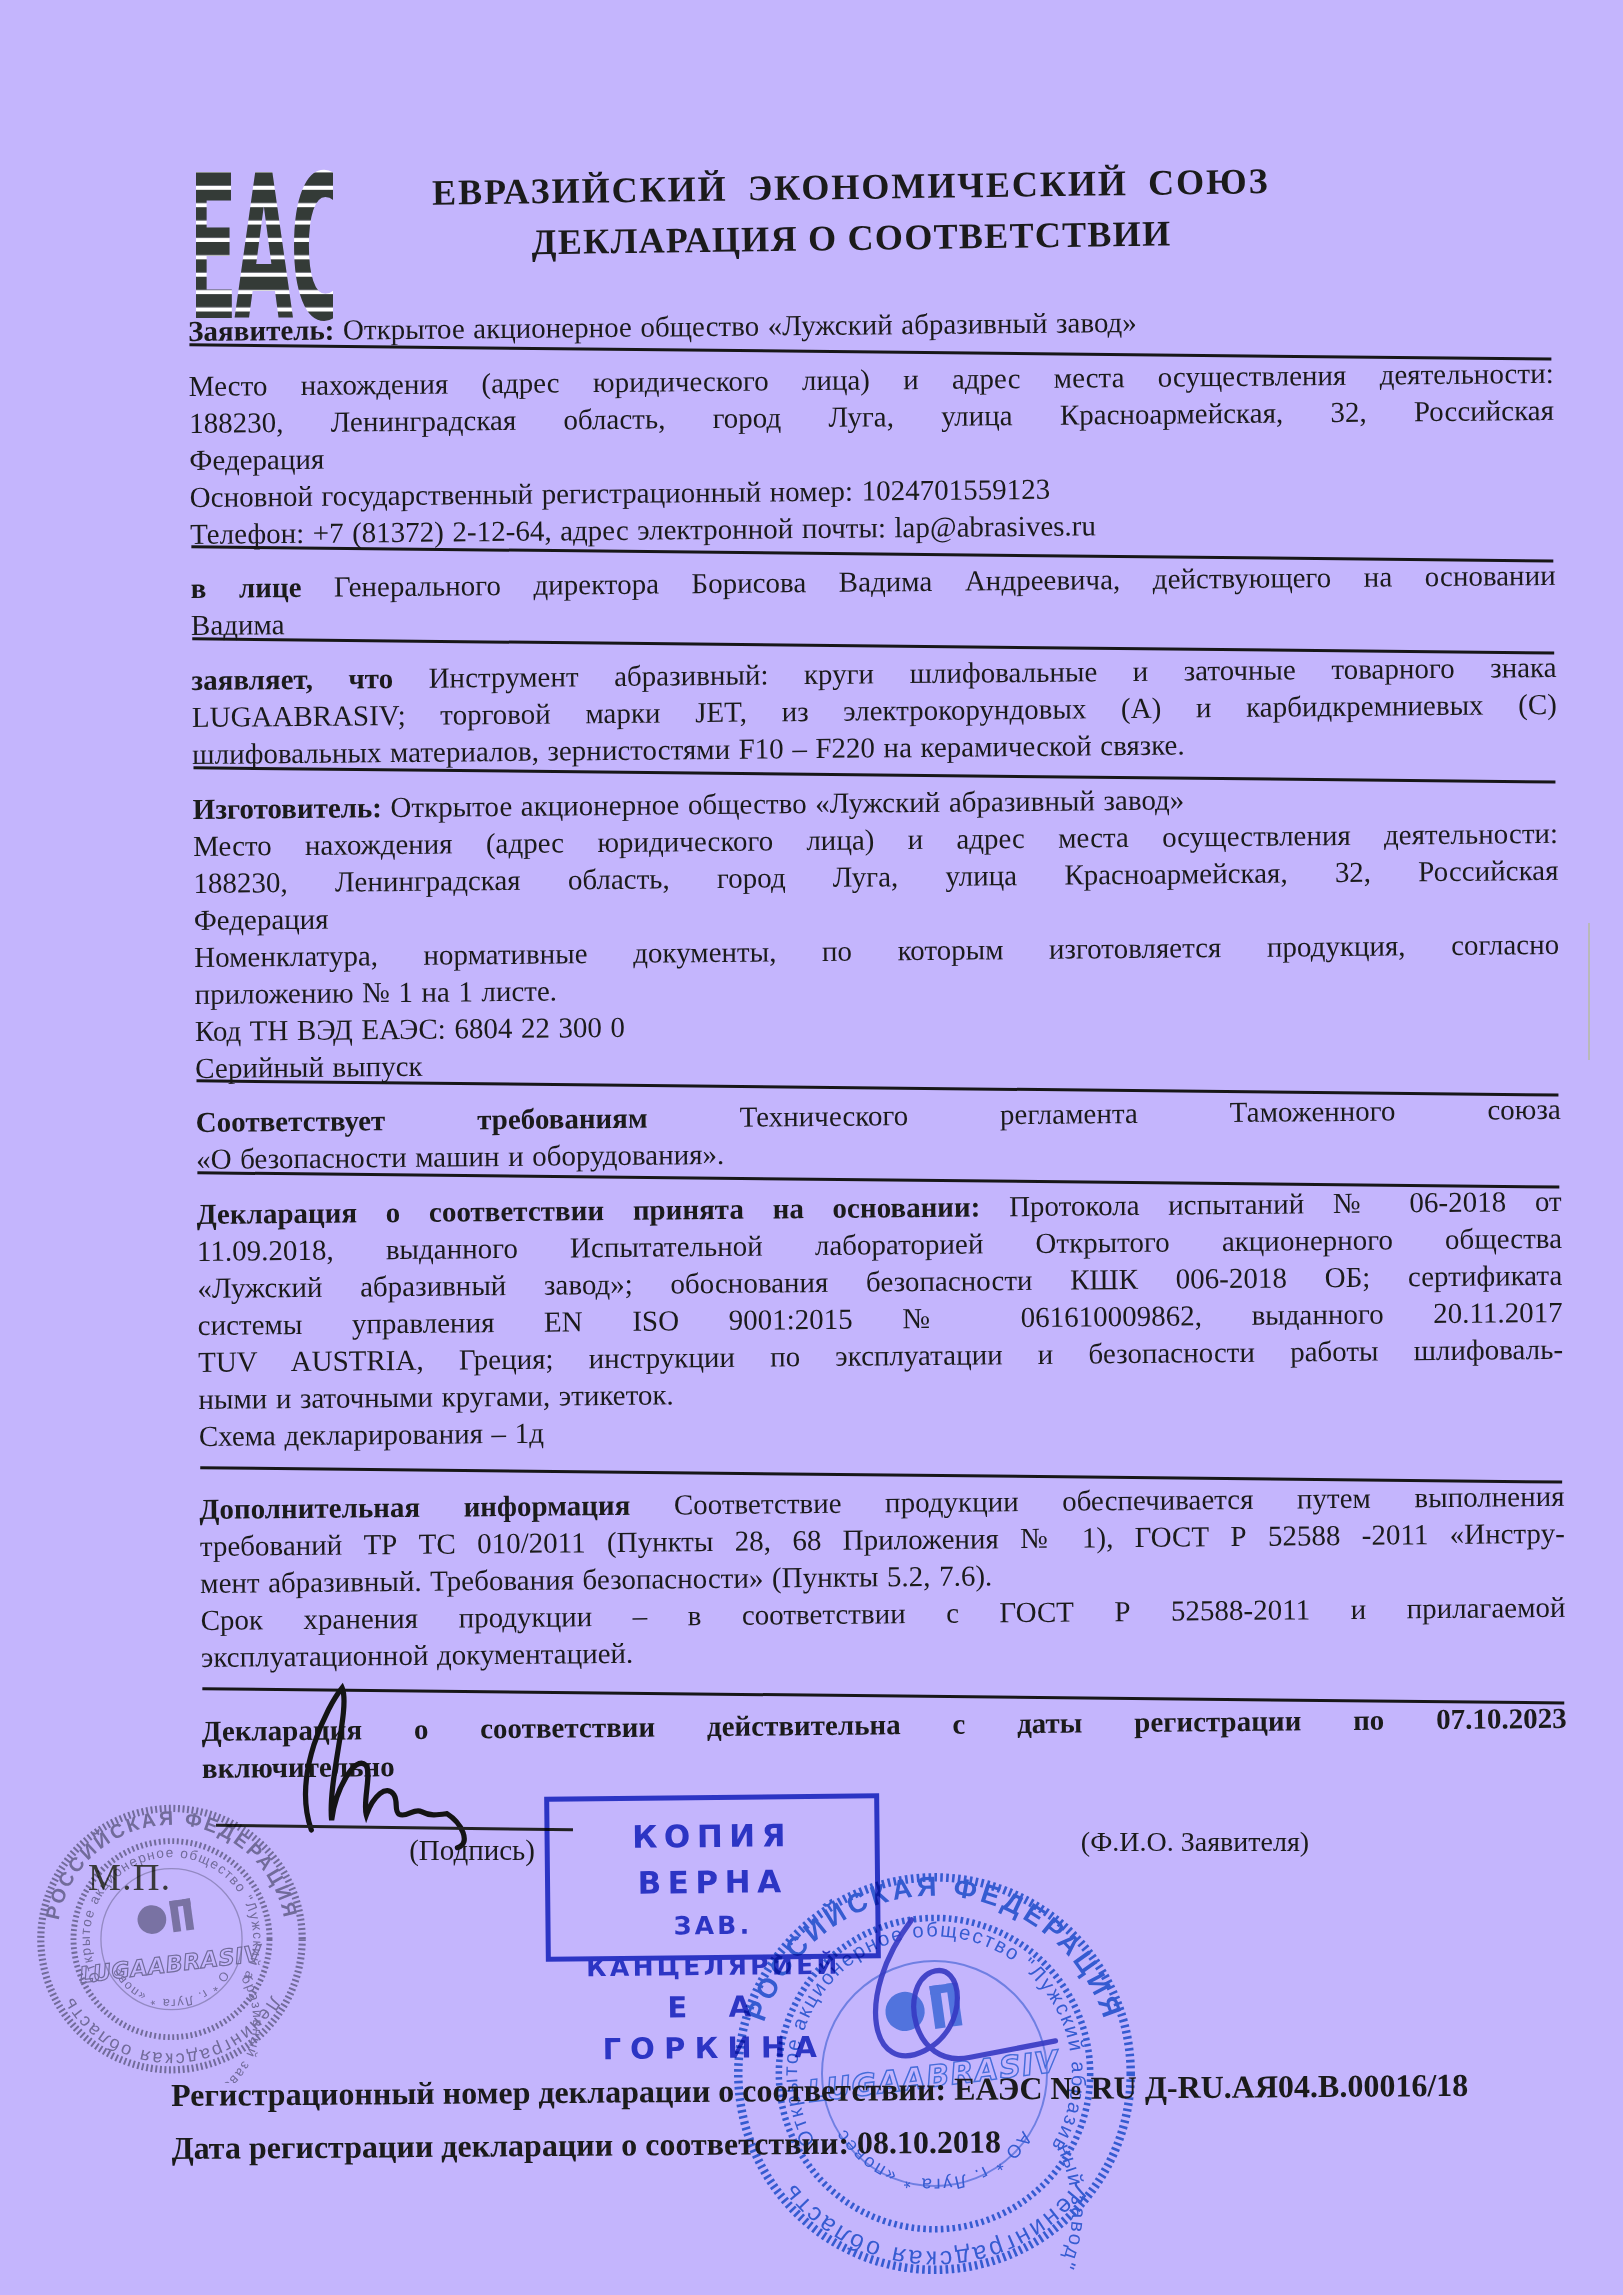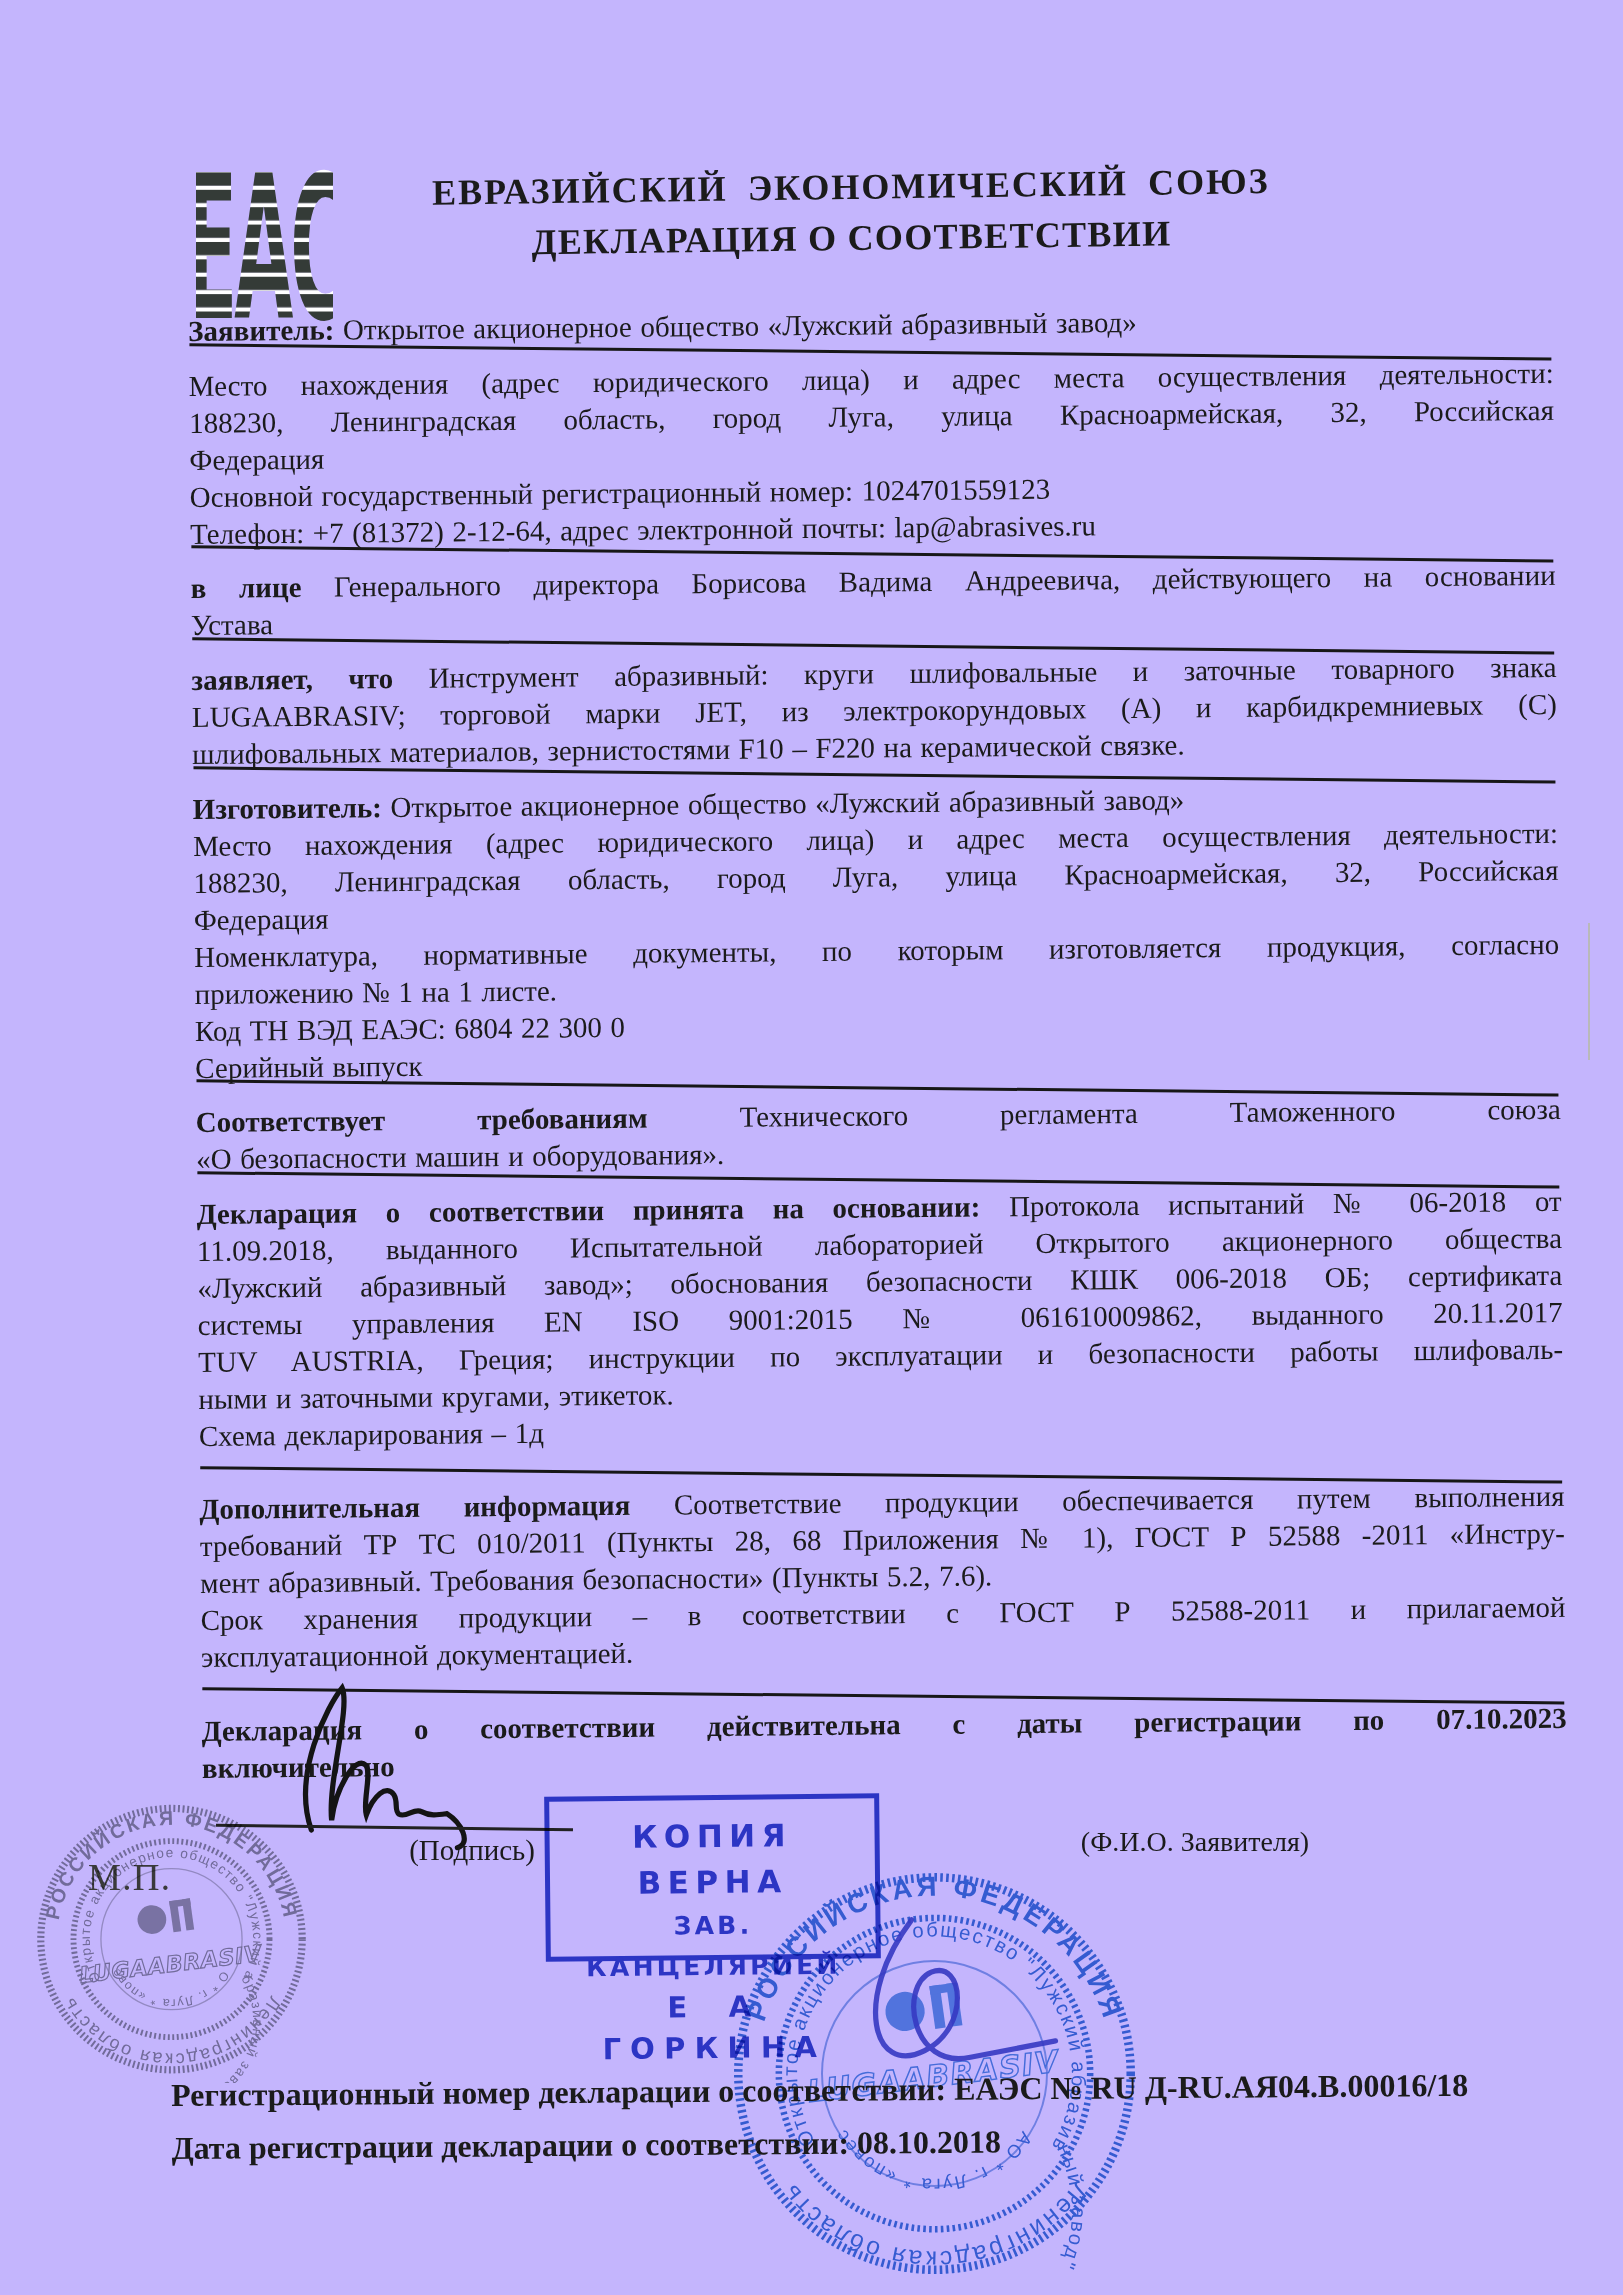--- a/index.html
+++ b/index.html
@@ -75,21 +75,21 @@
   <div class="body">
     <div class="ln"><b>Заявитель:</b><span> Открытое акционерное общество «Лужский абразивный завод»</span></div>
     <div class="rule"></div>
     <div class="ln j"><span>Место нахождения (адрес юридического лица) и адрес места осуществления деятельности:</span></div>
     <div class="ln j"><span>188230, Ленинградская область, город Луга, улица Красноармейская, 32, Российская</span></div>
     <div class="ln"><span>Федерация</span></div>
     <div class="ln"><span>Основной государственный  регистрационный номер: 1024701559123</span></div>
     <div class="ln"><span>Телефон: +7  (81372)  2-12-64,  адрес электронной почты: lap@abrasives.ru</span></div>
     <div class="rule"></div>
     <div class="ln j"><b>в лице</b><span> Генерального директора Борисова Вадима Андреевича, действующего на основании</span></div>
-    <div class="ln"><span>Устава</span></div>
+    <div class="ln"><span>Вадима</span></div>
     <div class="rule"></div>
     <div class="ln j"><b>заявляет, что</b><span> Инструмент абразивный: круги шлифовальные и заточные товарного знака</span></div>
     <div class="ln j"><span>LUGAABRASIV; торговой марки JET, из электрокорундовых (А) и карбидкремниевых (С)</span></div>
     <div class="ln"><span>шлифовальных материалов, зернистостями F10 – F220  на керамической связке.</span></div>
     <div class="rule"></div>
     <div class="ln"><b>Изготовитель:</b><span> Открытое акционерное общество «Лужский абразивный завод»</span></div>
     <div class="ln j"><span>Место нахождения (адрес юридического лица) и адрес места осуществления деятельности:</span></div>
     <div class="ln j"><span>188230, Ленинградская область, город Луга, улица Красноармейская, 32, Российская</span></div>
     <div class="ln"><span>Федерация</span></div>
     <div class="ln j"><span>Номенклатура, нормативные документы, по которым изготовляется продукция, согласно</span></div>

